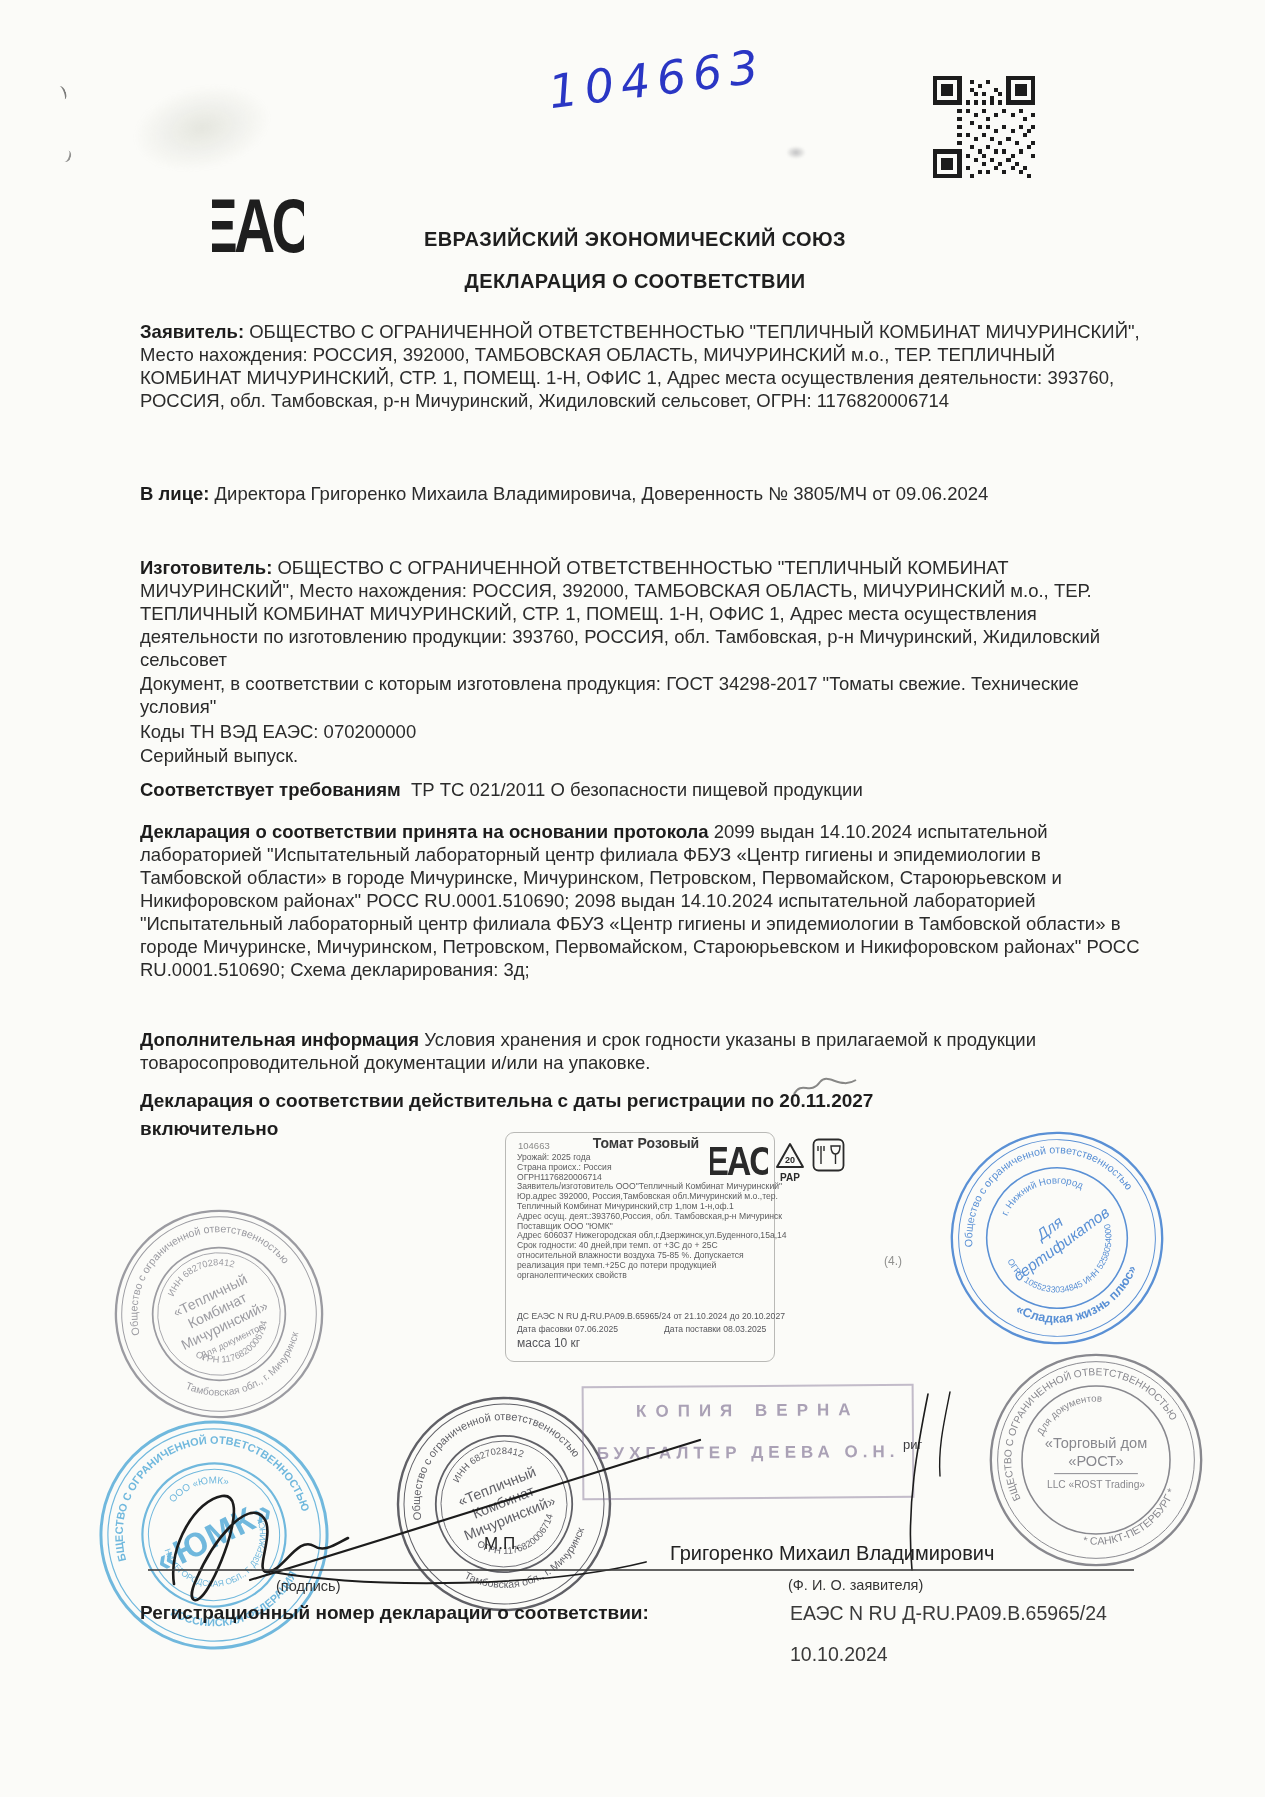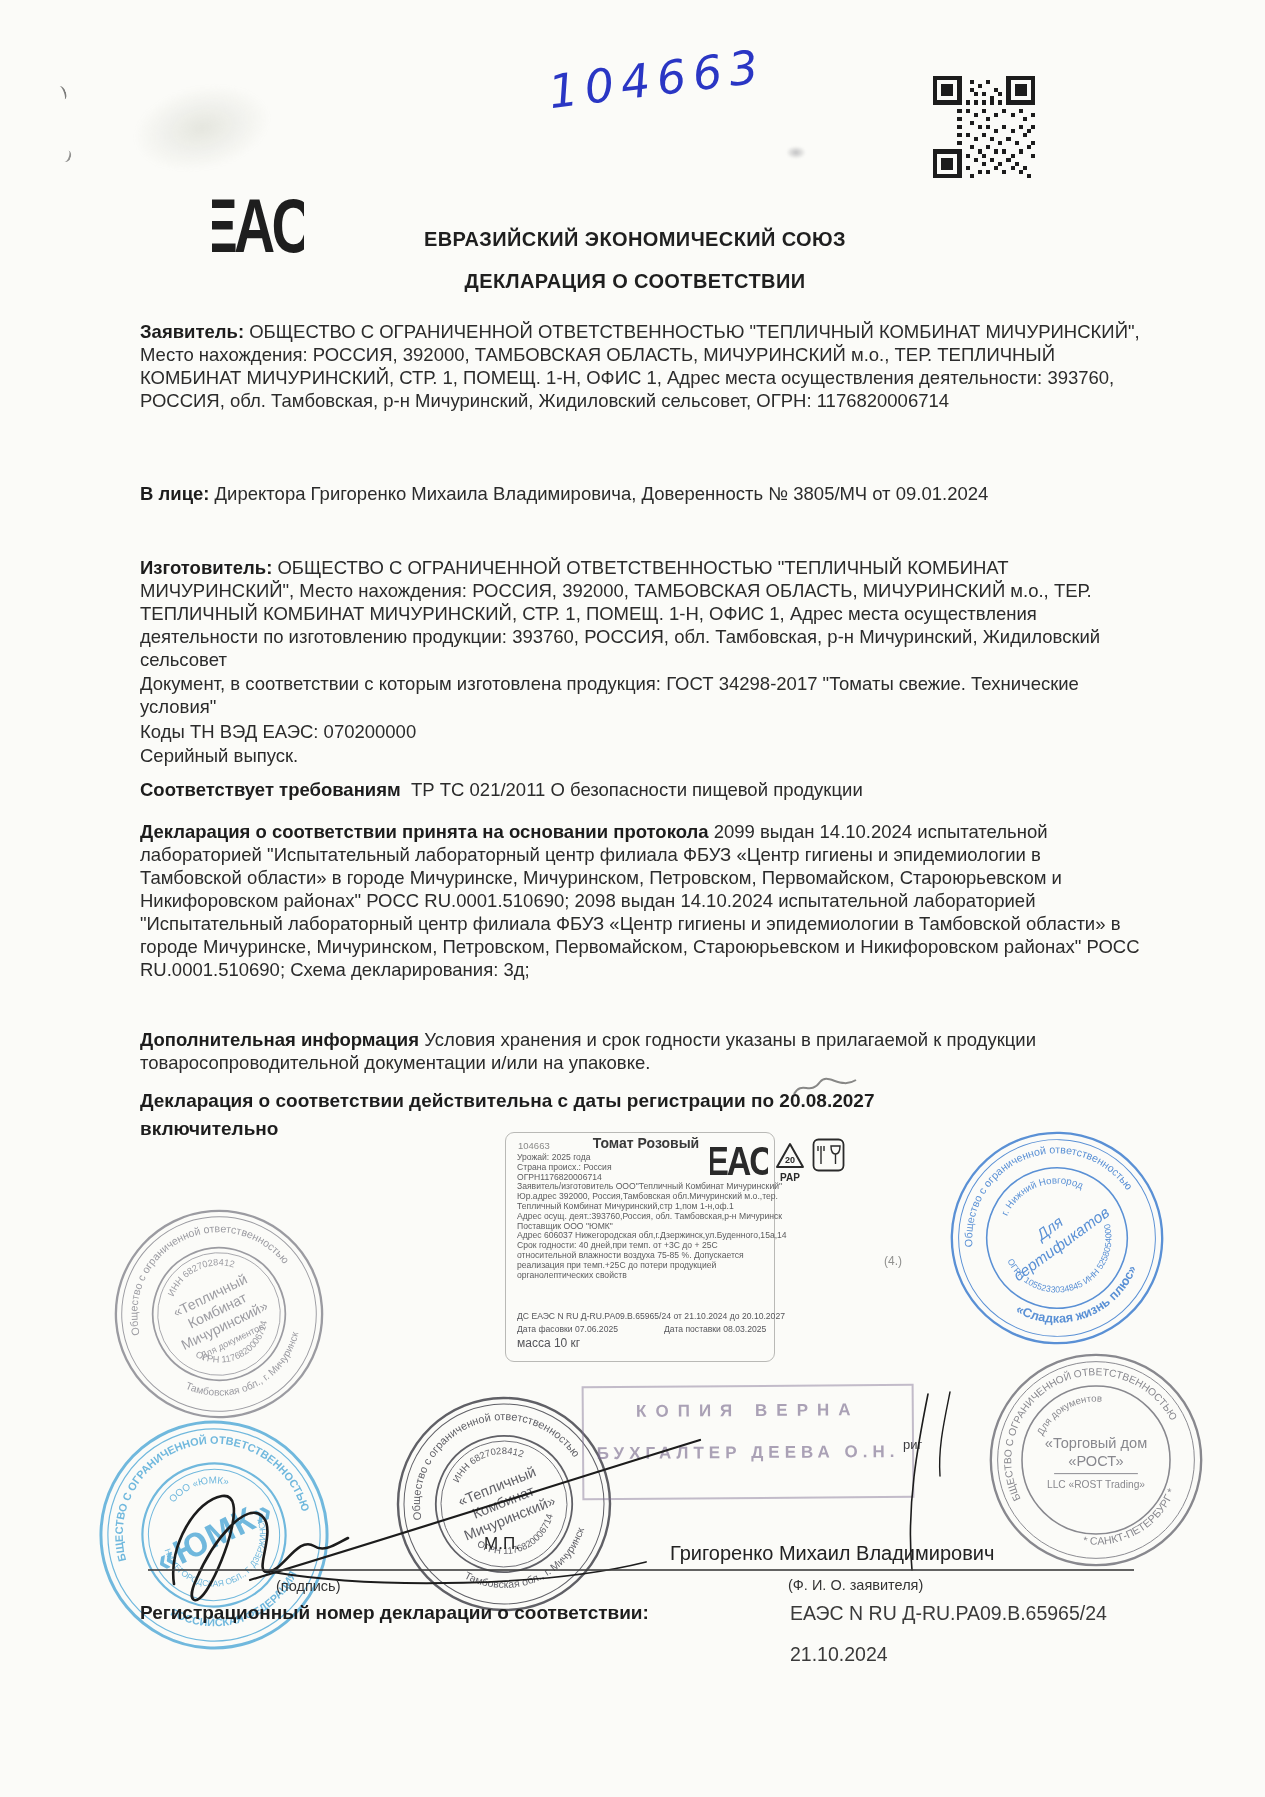--- a/index.html
+++ b/index.html
@@ -99,36 +99,36 @@
 
   <svg class="abs" style="left:212px;top:182px;width:92px;height:88px;" viewBox="0 0 92 88">
     <text x="46" y="57" text-anchor="middle" font-size="62" font-weight="bold" letter-spacing="-4" fill="#1e1e1e" font-family="Liberation Sans, sans-serif" transform="scale(0.92,1.22)">EAC</text>
   </svg>
 
   <div class="title" style="top:270px;">ДЕКЛАРАЦИЯ О СООТВЕТСТВИИ</div>
   <div class="title" style="top:228px;">ЕВРАЗИЙСКИЙ ЭКОНОМИЧЕСКИЙ СОЮЗ</div>
 
   <div class="para" style="top:320px;"><b>Заявитель:</b> <span>ОБЩЕСТВО С ОГРАНИЧЕННОЙ ОТВЕТСТВЕННОСТЬЮ "ТЕПЛИЧНЫЙ КОМБИНАТ МИЧУРИНСКИЙ", Место нахождения: РОССИЯ, 392000, ТАМБОВСКАЯ ОБЛАСТЬ, МИЧУРИНСКИЙ м.о., ТЕР. ТЕПЛИЧНЫЙ КОМБИНАТ МИЧУРИНСКИЙ, СТР. 1, ПОМЕЩ.  1-Н, ОФИС 1, Адрес места осуществления деятельности: 393760, РОССИЯ, обл. Тамбовская, р-н Мичуринский, Жидиловский сельсовет, ОГРН: 1176820006714</span></div>
 
-  <div class="para" style="top:482px;"><b>В лице:</b> <span>Директора Григоренко Михаила Владимировича, Доверенность № 3805/МЧ от 09.01.2024</span></div>
+  <div class="para" style="top:482px;"><b>В лице:</b> <span>Директора Григоренко Михаила Владимировича, Доверенность № 3805/МЧ от 09.06.2024</span></div>
 
 
   <div class="para" style="top:556px;"><b>Изготовитель:</b> <span>ОБЩЕСТВО С ОГРАНИЧЕННОЙ ОТВЕТСТВЕННОСТЬЮ "ТЕПЛИЧНЫЙ КОМБИНАТ МИЧУРИНСКИЙ", Место нахождения: РОССИЯ, 392000, ТАМБОВСКАЯ ОБЛАСТЬ, МИЧУРИНСКИЙ м.о., ТЕР. ТЕПЛИЧНЫЙ КОМБИНАТ МИЧУРИНСКИЙ, СТР. 1, ПОМЕЩ.  1-Н, ОФИС 1, Адрес места осуществления деятельности по изготовлению продукции: 393760, РОССИЯ, обл. Тамбовская, р-н Мичуринский, Жидиловский сельсовет</span></div>
 
   <div class="para" style="top:672px;">Документ, в соответствии с которым изготовлена продукция: ГОСТ 34298-2017 "Томаты свежие. Технические условия"</div>
   <div class="para" style="top:720px;">Коды ТН ВЭД ЕАЭС: 070200000</div>
   <div class="para" style="top:744px;">Серийный выпуск.</div>
 
   <div class="para" style="top:778px;"><b>Соответствует требованиям</b>&nbsp; <span>ТР ТС 021/2011 О безопасности пищевой продукции</span></div>
 
   <div class="para" style="top:820px;"><b>Декларация о соответствии принята на основании протокола</b> <span>2099 выдан 14.10.2024  испытательной лабораторией "Испытательный лабораторный центр филиала ФБУЗ «Центр гигиены и эпидемиологии в Тамбовской области» в городе Мичуринске, Мичуринском, Петровском, Первомайском, Староюрьевском и Никифоровском районах" РОСС RU.0001.510690; 2098 выдан 14.10.2024  испытательной лабораторией "Испытательный лабораторный центр филиала ФБУЗ «Центр гигиены и эпидемиологии в Тамбовской области» в городе Мичуринске, Мичуринском, Петровском, Первомайском, Староюрьевском и Никифоровском районах" РОСС RU.0001.510690; Схема декларирования: 3д;</span></div>
 
   <div class="para" style="top:1028px;"><b>Дополнительная информация</b> <span>Условия хранения и срок годности указаны в прилагаемой к продукции товаросопроводительной документации и/или на упаковке.</span></div>
 
-  <div class="bold-line" style="top:1090px;">Декларация о соответствии действительна с даты регистрации по 20.08.2027</div>
+  <div class="bold-line" style="top:1090px;">Декларация о соответствии действительна с даты регистрации по 20.11.2027</div>
   <div class="bold-line" style="top:1118px;">включительно</div>
 
   <svg class="abs" style="left:790px;top:1074px;width:72px;height:28px;opacity:.55;" viewBox="0 0 72 28">
     <path d="M4,20 C12,6 20,22 30,8 C38,-2 50,16 66,6" fill="none" stroke="#2a2a2a" stroke-width="2"></path>
   </svg>
 
   <div class="label-box">
     <div class="label-num">104663</div>
     <div class="label-title">Томат Розовый</div>
     <div class="label-lines">
@@ -300,15 +300,15 @@
   </svg>
 
   <div class="rule"></div>
   <div class="mp">М.П.</div>
   <div class="fio">Григоренко Михаил Владимирович</div>
   <div class="fio-cap">(Ф. И. О. заявителя)</div>
   <div class="sign-cap">(подпись)</div>
 
   <div class="foot-label" style="top:1602px;">Регистрационный номер декларации о соответствии:</div>
   <div class="foot-value" style="top:1602px;">ЕАЭС N RU Д-RU.PA09.B.65965/24</div>
-  <div class="foot-value" style="top:1643px;">21.10.2024</div>
+  <div class="foot-value" style="top:1643px;">10.10.2024</div>
 
 </div>
 
 </body></html>

